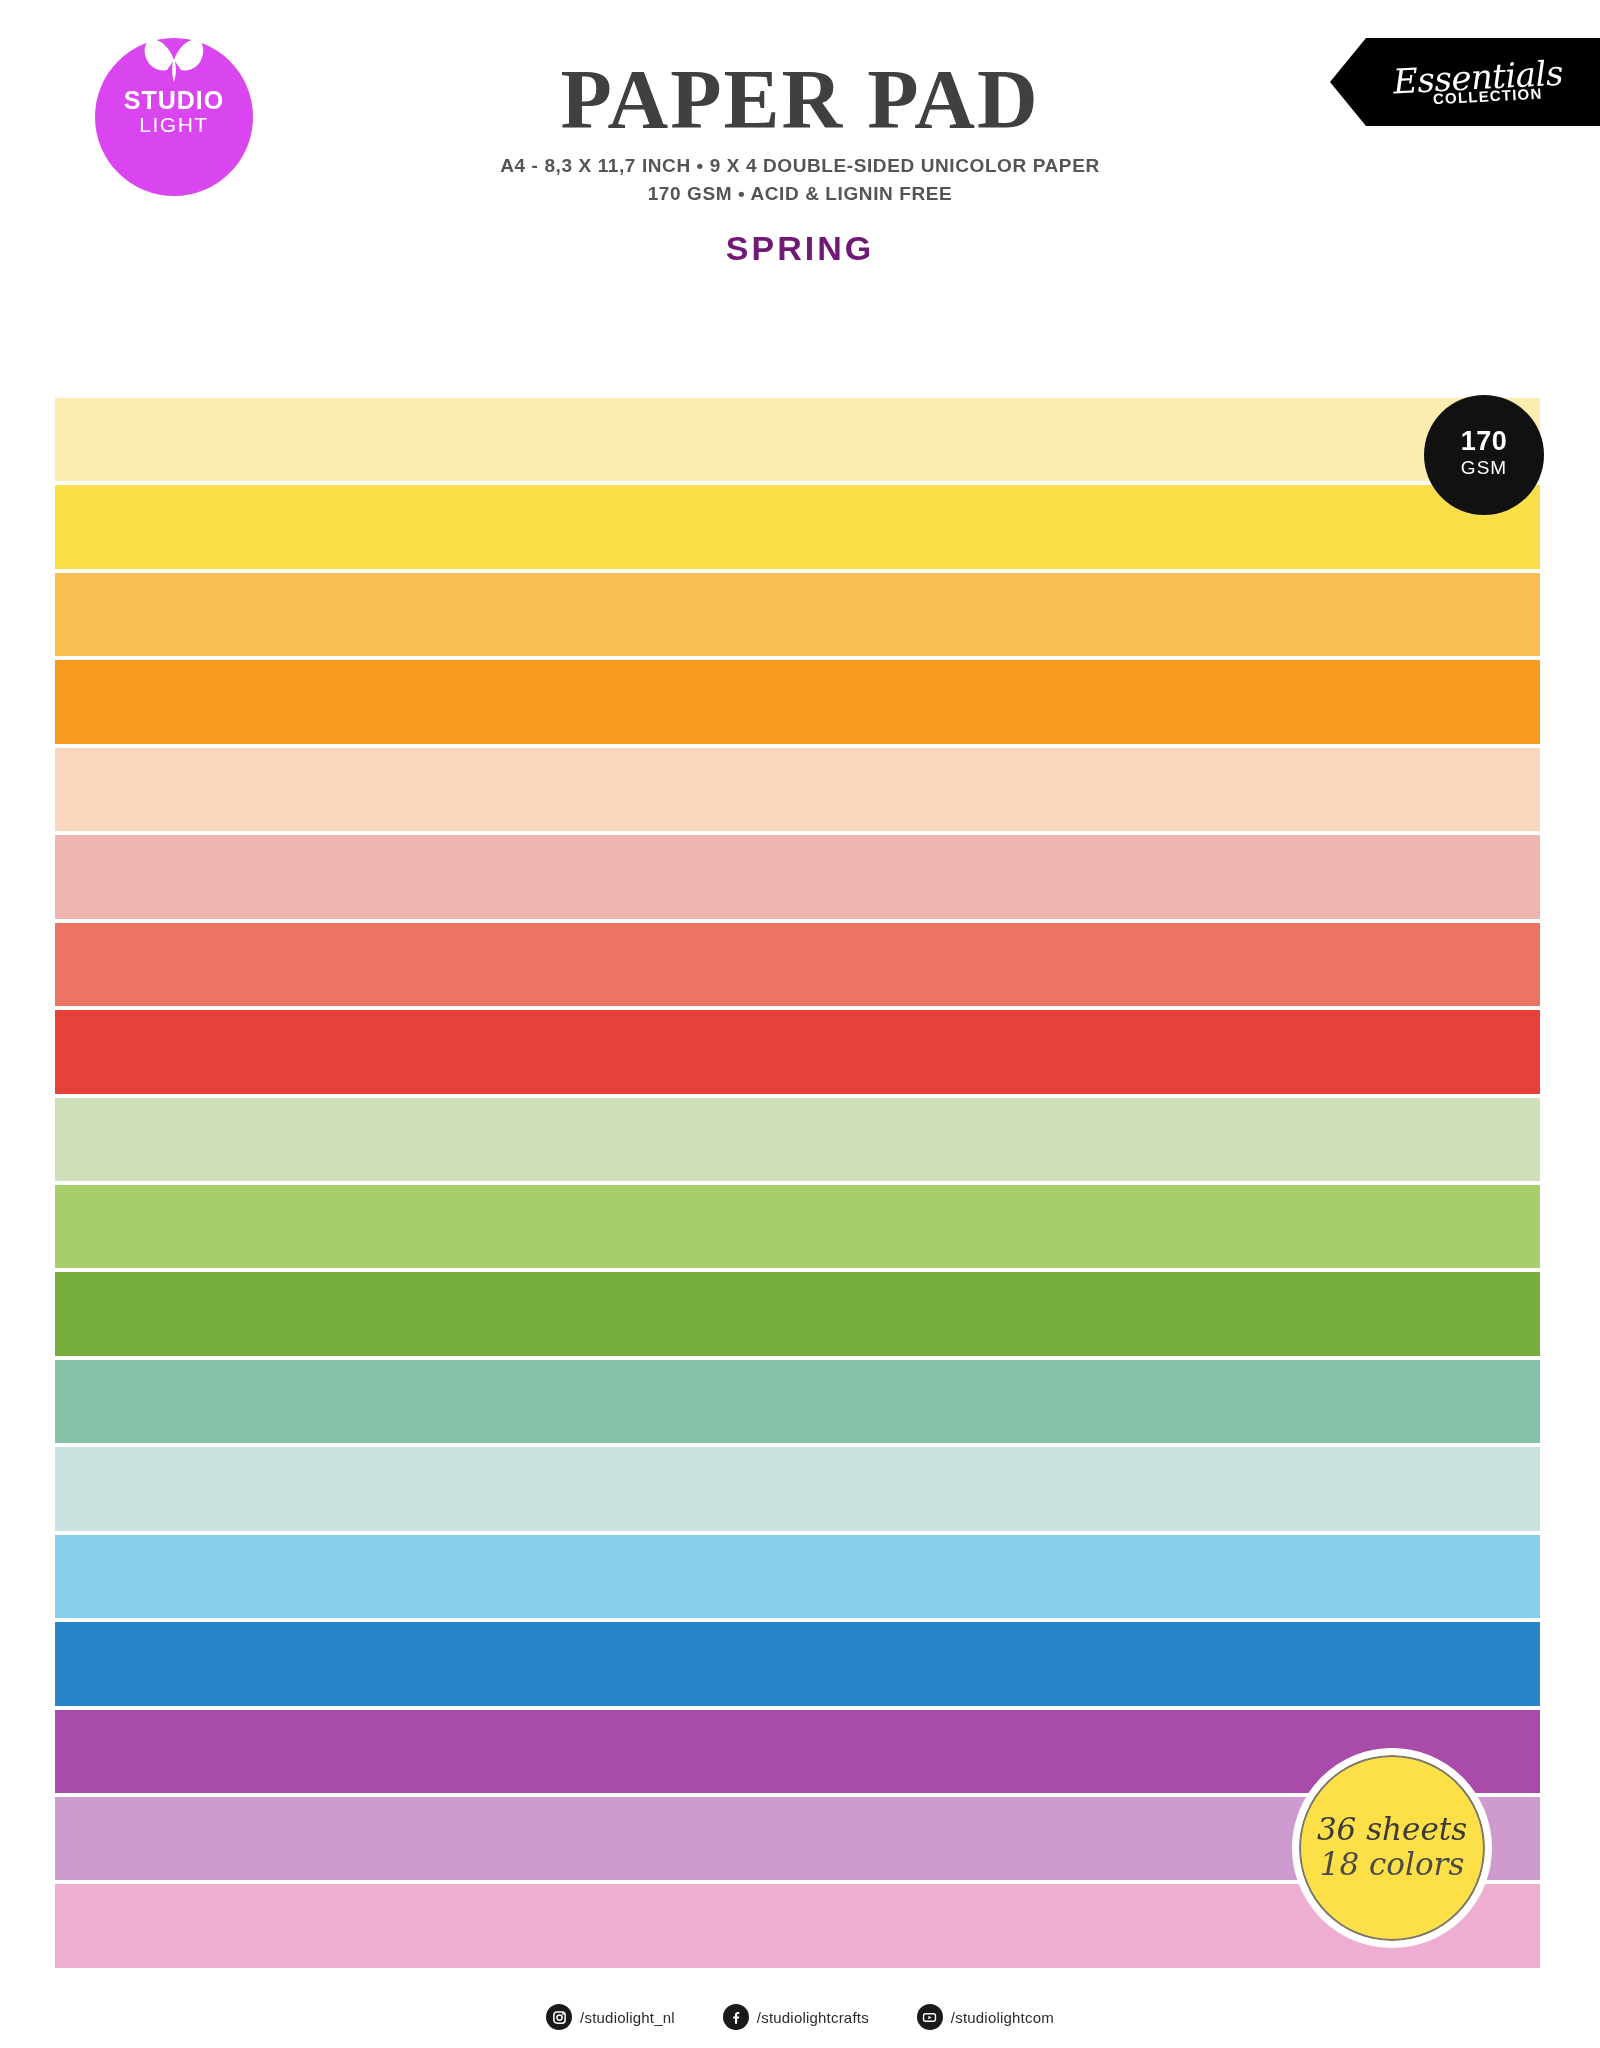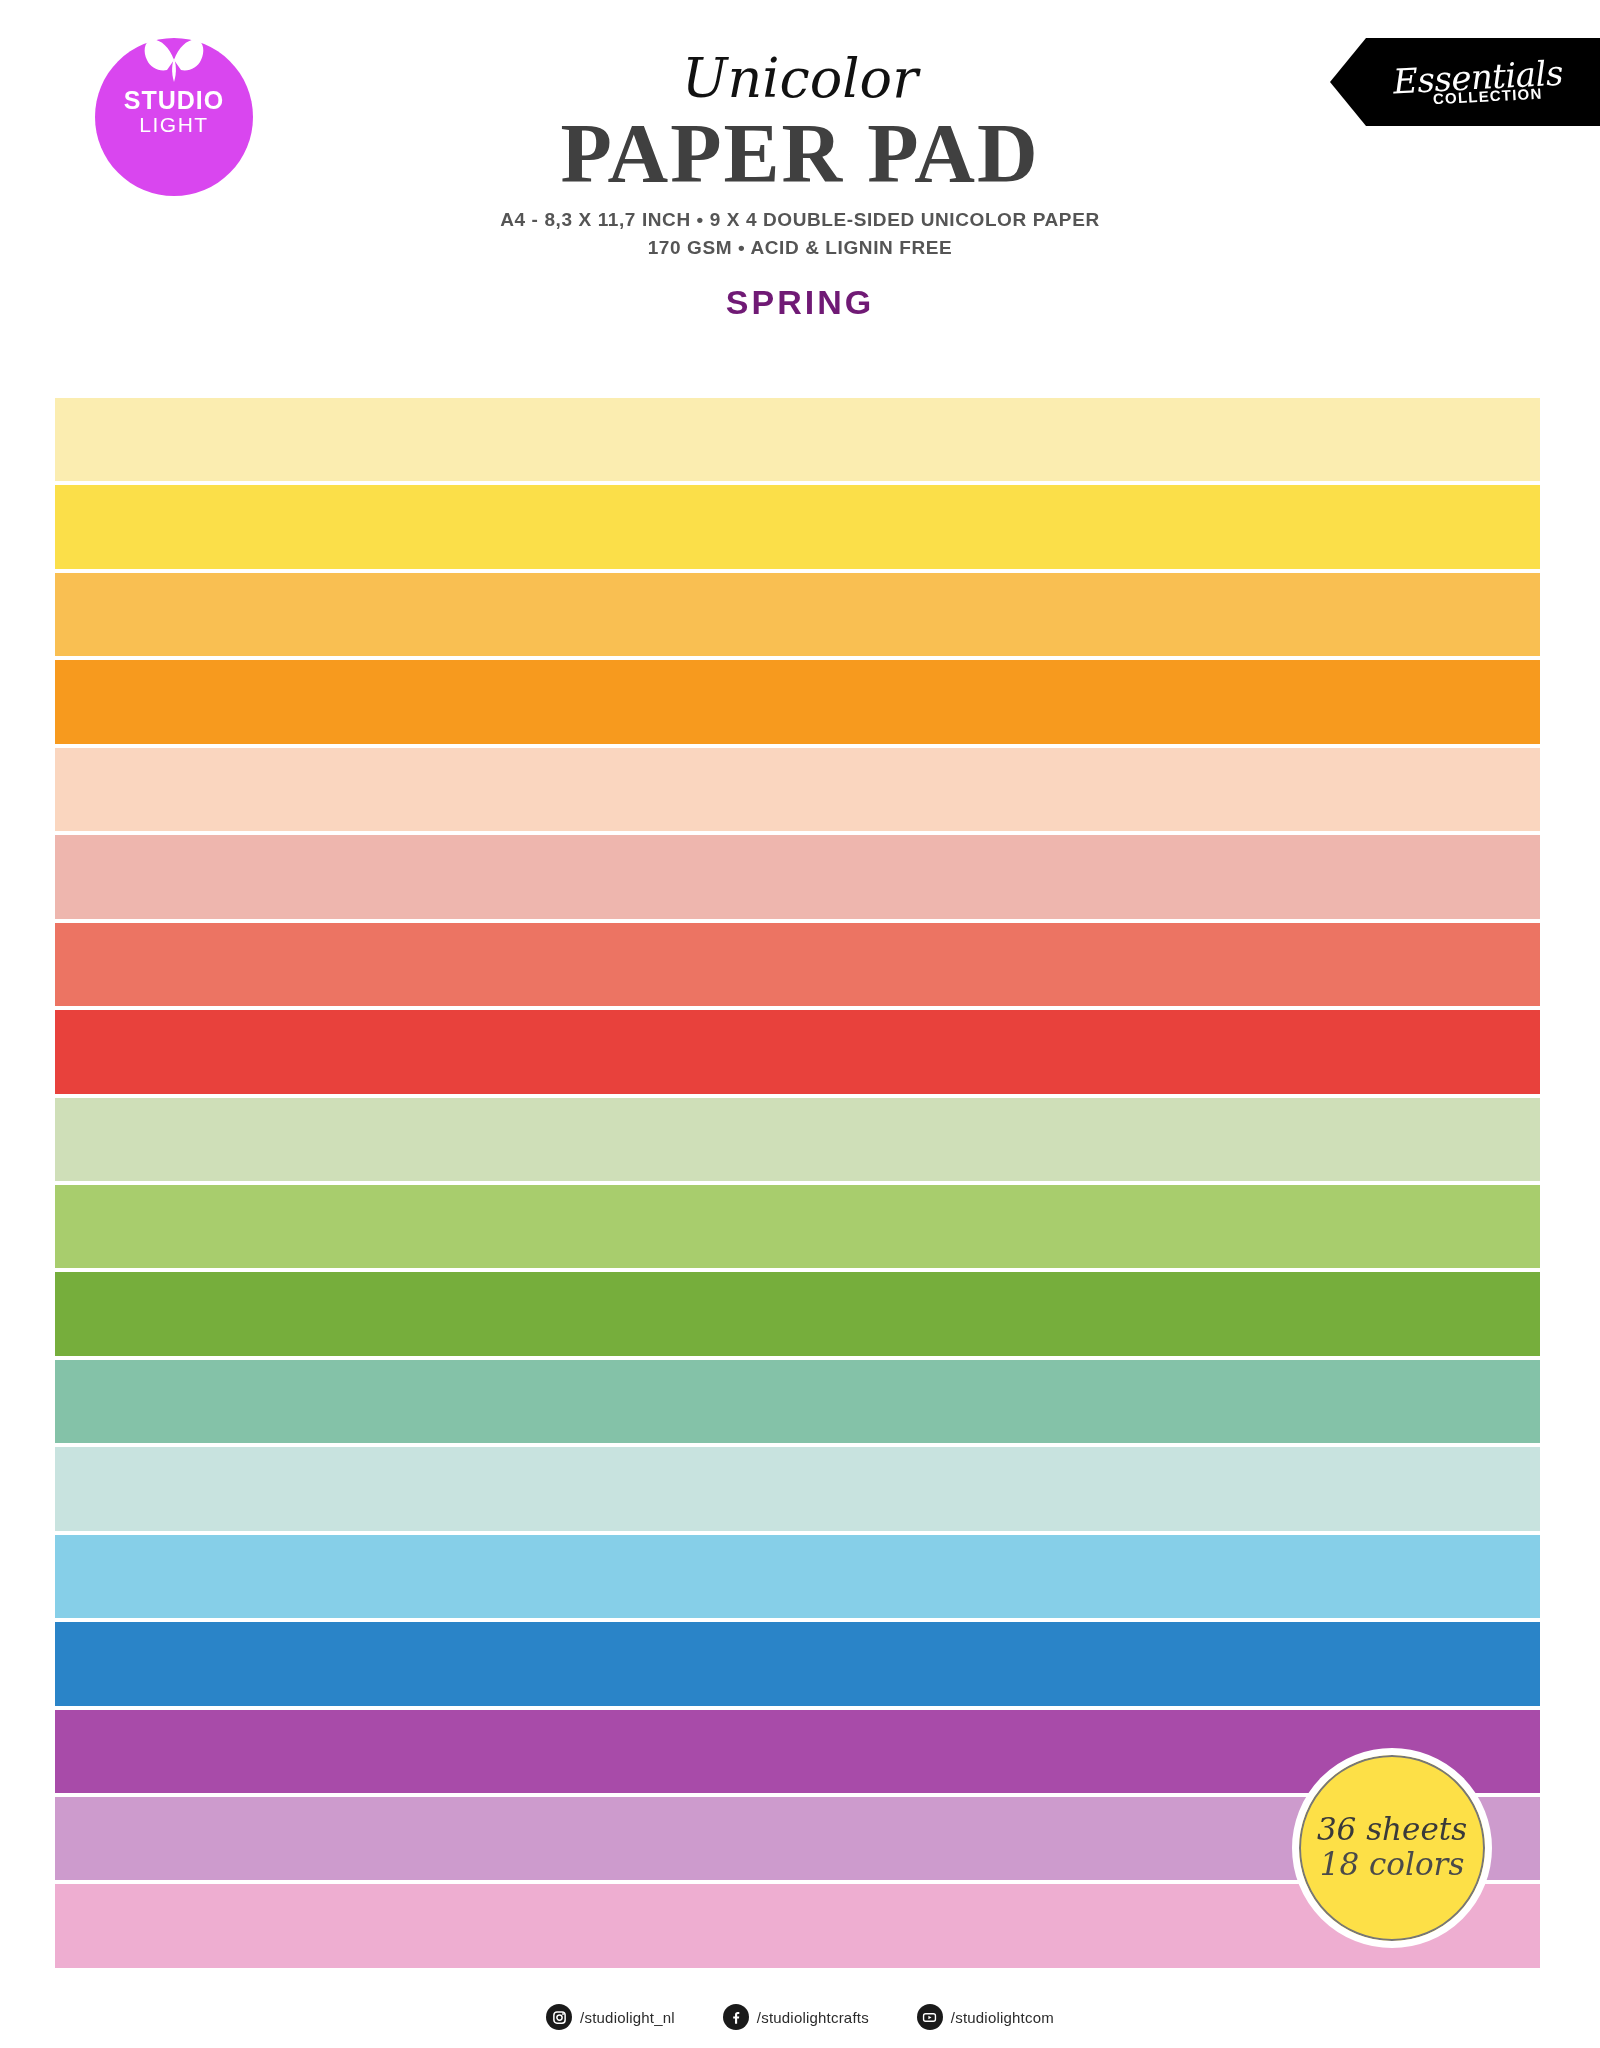--- a/index.html
+++ b/index.html
@@ -252,21 +252,20 @@
         <path fill="#ffffff" d="M31 22 C26 8 16 0 8 2 C1 4 0 14 4 22 C7 29 16 34 24 32 L31 22 Z"></path>
         <path fill="#ffffff" d="M31 22 C36 8 46 0 54 2 C61 4 62 14 58 22 C55 29 46 34 38 32 L31 22 Z"></path>
         <path fill="#ffffff" d="M31 20 C33 26 34 34 31 44 C28 34 29 26 31 20 Z"></path>
       </svg>
     </span>
     <div class="logo-studio">STUDIO</div>
     <div class="logo-light">LIGHT</div>
   </div>
 
   <div class="header-text">
-    <div class="title-script">Unicolor</div>
     <div class="title-main">PAPER PAD</div>
     <div class="spec-line">A4 - 8,3 X 11,7 INCH • 9 X 4 DOUBLE-SIDED UNICOLOR PAPER</div>
     <div class="spec-line second">170 GSM • ACID &amp; LIGNIN FREE</div>
     <div class="season">SPRING</div>
   </div>
 
   <div class="stripes" id="stripes">
       <div class="stripe" style="background: rgb(251, 237, 176);"></div>
       <div class="stripe" style="background: rgb(251, 223, 73);"></div>
       <div class="stripe" style="background: rgb(249, 191, 82);"></div>
@@ -280,20 +279,24 @@
       <div class="stripe" style="background: rgb(118, 174, 60);"></div>
       <div class="stripe" style="background: rgb(132, 194, 168);"></div>
       <div class="stripe" style="background: rgb(200, 227, 223);"></div>
       <div class="stripe" style="background: rgb(134, 207, 232);"></div>
       <div class="stripe" style="background: rgb(42, 132, 200);"></div>
       <div class="stripe" style="background: rgb(168, 75, 169);"></div>
       <div class="stripe" style="background: rgb(205, 155, 205);"></div>
       <div class="stripe" style="background: rgb(238, 174, 209);"></div>
     </div>
 
+  <div class="gsm-badge">
+    <div class="gsm-num">170</div>
+    <div class="gsm-unit">GSM</div>
+  </div>
 
   <div class="sheets-badge">
     <div class="sheets-main">36 sheets</div>
     <div class="sheets-sub">18 colors</div>
   </div>
 
   <div class="footer" id="footer-socials">
       <div class="social-item">
         <span class="social-icon">
           <svg width="15" height="15" viewBox="0 0 24 24">

